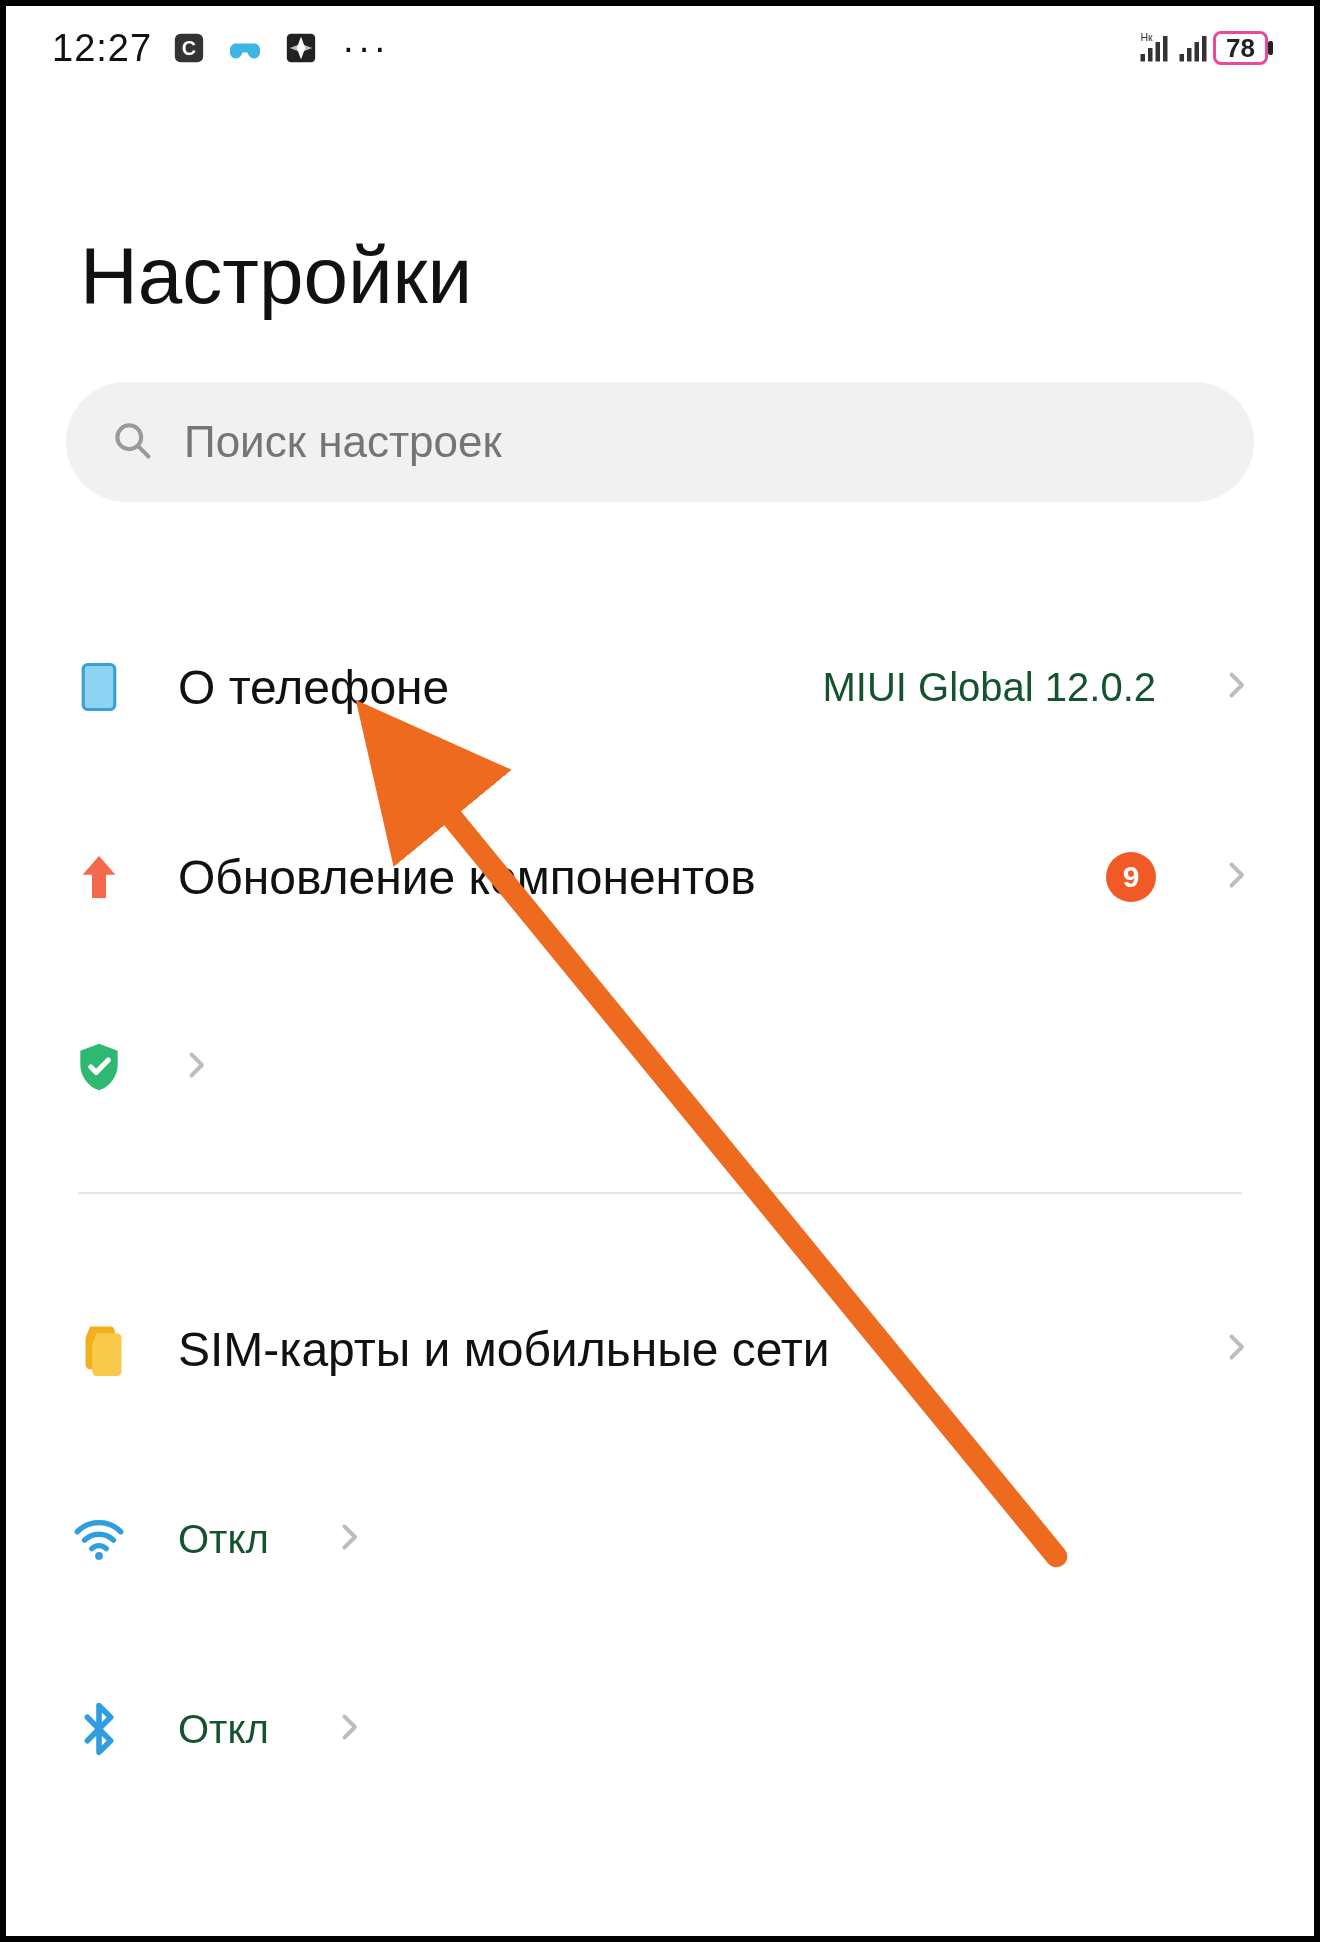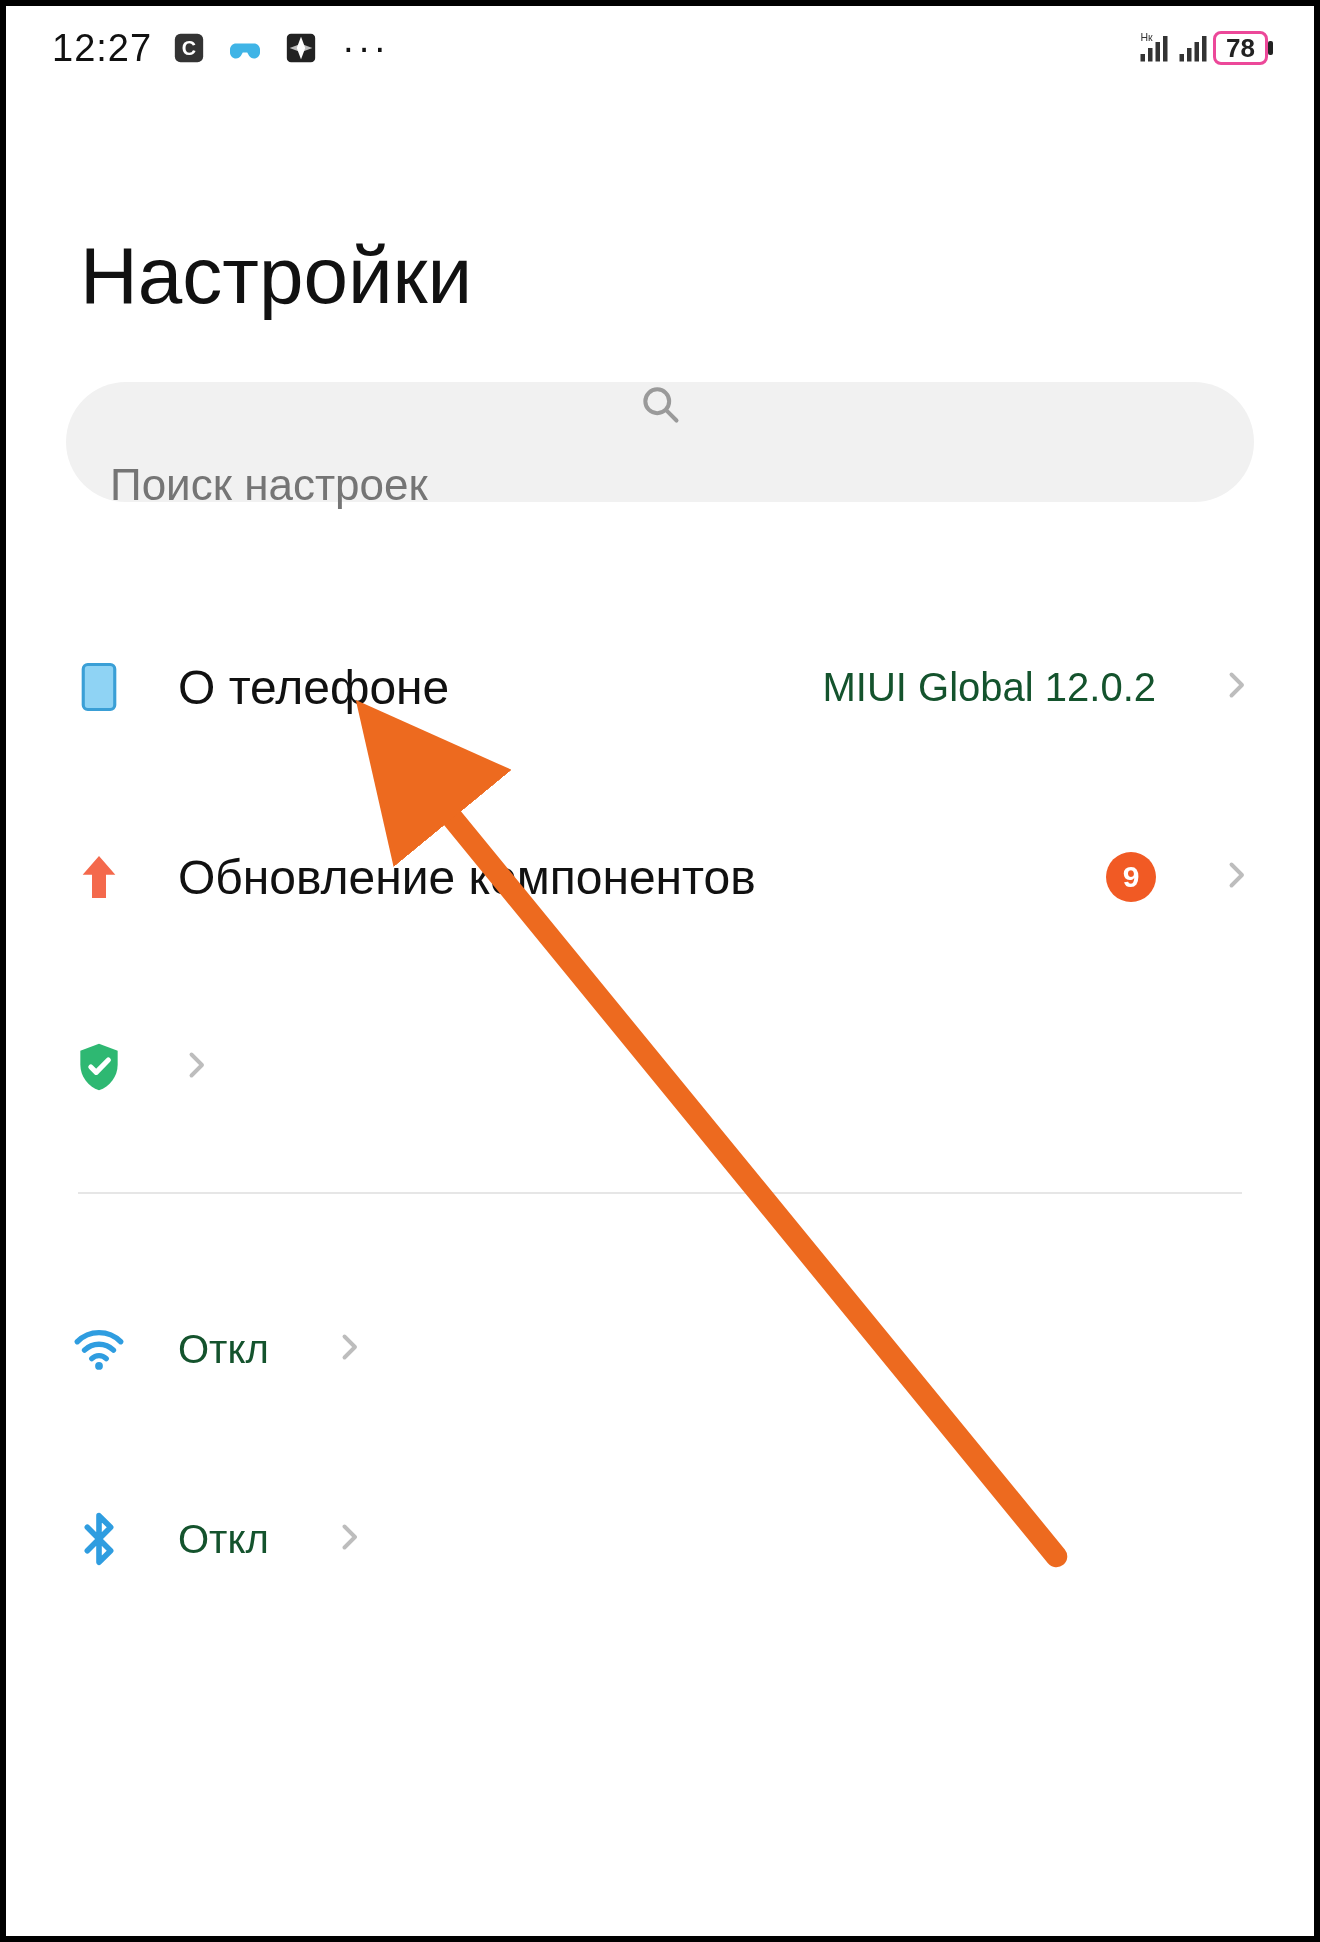--- a/index.html
+++ b/index.html
@@ -55,21 +55,20 @@
   
   .search {
     margin: 60px 42px 0 42px;
     height: 120px;
     background: #f1f1f1;
     border-radius: 60px;
     display: flex;
     align-items: center;
     padding: 0 44px;
     gap: 30px;
-    flex-direction: column;
   }
   .search .search-ph {
     font-size: 44px;
     color: #a0a0a0;
     border: none; background: transparent; outline: none;
     width: 100%;
   }
 
   
   .list { margin-top: 90px; padding: 0 42px; }
@@ -219,20 +218,34 @@
       </span>
       <span class="chevron">
         <svg viewBox="0 0 24 24" width="36" height="36">
             <path d="M9 5l7 7-7 7" fill="none" stroke="#bdbdbd" stroke-width="2.6" stroke-linecap="round" stroke-linejoin="round"></path>
           </svg>
       </span>
     </div>
 
     <div class="divider"></div>
 
+    <div class="item">
+      <span class="icon-slot">
+        <svg viewBox="0 0 24 24" width="54" height="54">
+          <path fill="#f2b01e" d="M9 3h9c1.1 0 2 .9 2 2v15c0 1.1-.9 2-2 2H9c-1.1 0-2-.9-2-2V8z" transform="translate(-1,-1)"></path>
+          <path fill="#f8c94a" d="M9 3h9c1.1 0 2 .9 2 2v15c0 1.1-.9 2-2 2H9c-1.1 0-2-.9-2-2V8z" transform="translate(2,2)"></path>
+        </svg>
+      </span>
+      <span class="label">SIM-карты и мобильные сети</span>
+      <span class="chevron">
+        <svg viewBox="0 0 24 24" width="36" height="36">
+            <path d="M9 5l7 7-7 7" fill="none" stroke="#bdbdbd" stroke-width="2.6" stroke-linecap="round" stroke-linejoin="round"></path>
+          </svg>
+      </span>
+    </div>
 
     <div class="item">
       <span class="icon-slot">
         <svg viewBox="0 0 24 24" width="58" height="58">
           <path d="M3 9c5-5 13-5 18 0" fill="none" stroke="#2f9de0" stroke-width="2.2" stroke-linecap="round"></path>
           <path d="M6 12.5c3.3-3.3 8.7-3.3 12 0" fill="none" stroke="#2f9de0" stroke-width="2.2" stroke-linecap="round"></path>
           <path d="M9 16c1.7-1.7 4.3-1.7 6 0" fill="none" stroke="#2f9de0" stroke-width="2.2" stroke-linecap="round"></path>
           <circle cx="12" cy="19" r="1.6" fill="#2f9de0"></circle>
         </svg>
       </span>

